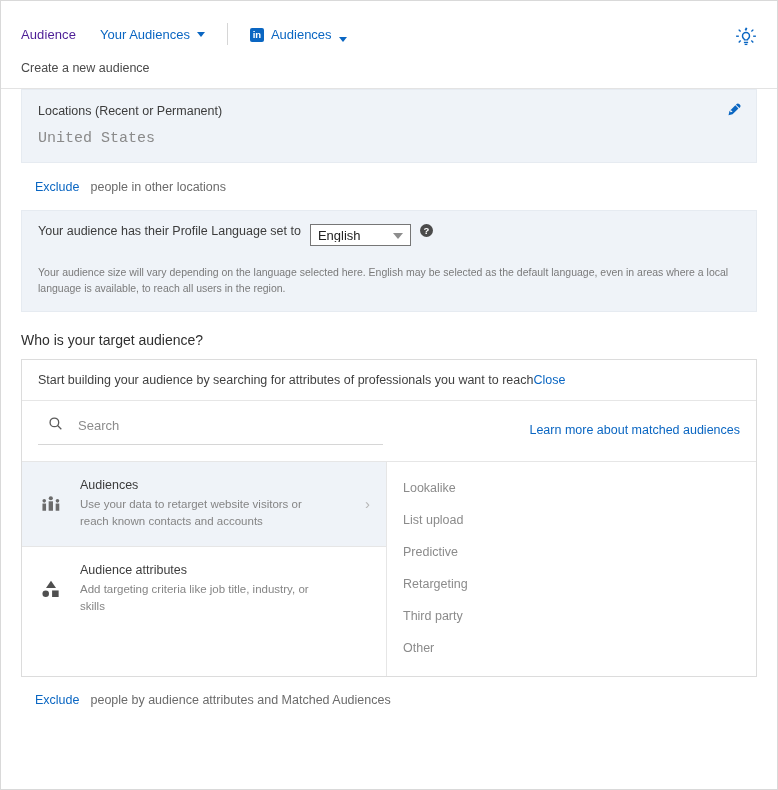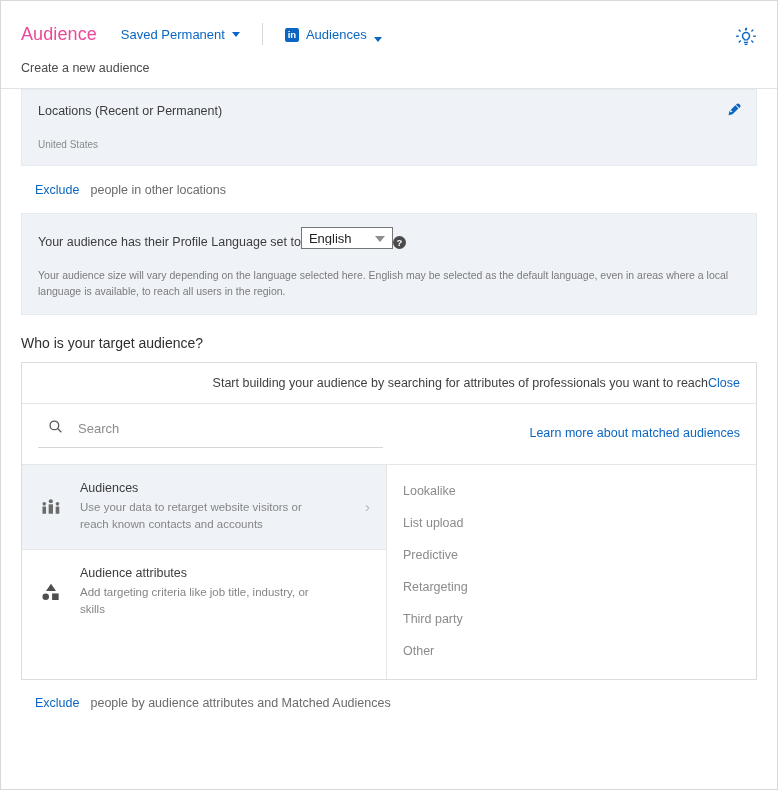--- a/index.html
+++ b/index.html
@@ -23,21 +23,21 @@
   .header {
     padding: 18px 20px 0 20px;
     border-bottom: 1px solid #e3e3e3;
     background: #fff;
   }
   .header-row {
     display: flex; align-items: center; gap: 0px;
     height: 30px;
   }
   .app-title {
-    font-size: 18px; color: #ec4899; font-weight: 400;
+    font-size: 13px; color: #4c1d95; font-weight: 400;
     letter-spacing: .1px;
   }
   .saved-aud {
     margin-left: 24px;
     display: flex; align-items: center; gap: 7px;
     color: #0a66c2; font-size: 13px; cursor: pointer;
   }
   .divider-v {
     width: 1px; height: 22px; background: #d6d6d6;
     margin: 0 22px;
@@ -82,46 +82,46 @@
   }
 
   
   .loc-panel {
     background: #eff3f8;
     border: 1px solid #e6ebf1;
     padding: 14px 16px 15px 16px;
     position: relative;
   }
   .loc-label { font-size: 12.5px; color: #3c3c3c; }
-  .loc-value { font-size: 10px; color: #8a8a8a; margin-top: 21px; }
+  .loc-value { font-size: 15px; color: #8a8a8a; margin-top: 12px; font-family: Liberation Mono, monospace; }
   .pencil { position: absolute; right: 14px; top: 12px; cursor: pointer; }
 
   .exclude-row {
     display: flex; align-items: baseline; gap: 11px;
     margin: 17px 0 0 14px;
   }
   .exclude-link { color: #0a66c2; font-size: 12.5px; cursor: pointer; }
   .exclude-text { color: #6b6b6b; font-size: 12.5px; }
 
   
   .lang-panel {
     background: #eff3f8;
     border: 1px solid #e6ebf1;
     margin-top: 16px;
     padding: 13px 16px 14px 16px;
   }
-  .lang-row { display: flex; align-items: flex-end; }
+  .lang-row { display: flex; align-items: flex-start; gap: 9px; }
   .lang-text { font-size: 12.5px; color: #3c3c3c; }
   .lang-select {
     appearance: none; -webkit-appearance: none;
     border: 1px solid #767676; background: #fff;
     font-family: "Liberation Sans", sans-serif;
     font-size: 13px; color: #222;
     padding: 3px 28px 3px 7px;
-    width: 92px; height: 22px;
+    width: 101px; height: 22px;
     border-radius: 0;
   }
   .sel-wrap { position: relative; display: inline-block; }
   .sel-caret {
     position: absolute; right: 8px; top: 9px;
     width: 0; height: 0; pointer-events: none;
     border-left: 5px solid transparent;
     border-right: 5px solid transparent;
     border-top: 6px solid #8d8d8d;
   }
@@ -135,21 +135,21 @@
   .lang-note {
     font-size: 10.5px; color: #7a7a7a;
     margin-top: 18px; line-height: 1.55; max-width: 705px;
   }
 
   
   .builder {
     border: 1px solid #dcdcdc;
   }
   .builder-top {
-    display: flex; align-items: center; justify-content: flex-end;
+    display: flex; align-items: center; justify-content: flex-start;
     padding: 13px 16px 13px 16px;
     border-bottom: 1px solid #e6e6e6;
   }
   .builder-top-text { font-size: 12.5px; color: #3f3f3f; }
   .close-link { color: #0a66c2; font-size: 12.5px; cursor: pointer; }
 
   .search-row {
     display: flex; align-items: center; justify-content: space-between;
     padding: 15px 16px 0 16px;
   }
@@ -213,21 +213,21 @@
 </head>
 <body>
 
 <div class="page">
 
   <div class="header">
     <div class="header-row">
       <div class="app-title">Audience</div>
 
       <div class="saved-aud">
-        <span>Saved Permanent</span>
+        <span>Your Audiences</span>
         <span class="caret"></span>
       </div>
 
       <div class="divider-v"></div>
 
       <div class="aud-menu">
         <span class="li-badge">in</span>
         <span>Audiences</span>
         <span class="caret"></span>
       </div>

